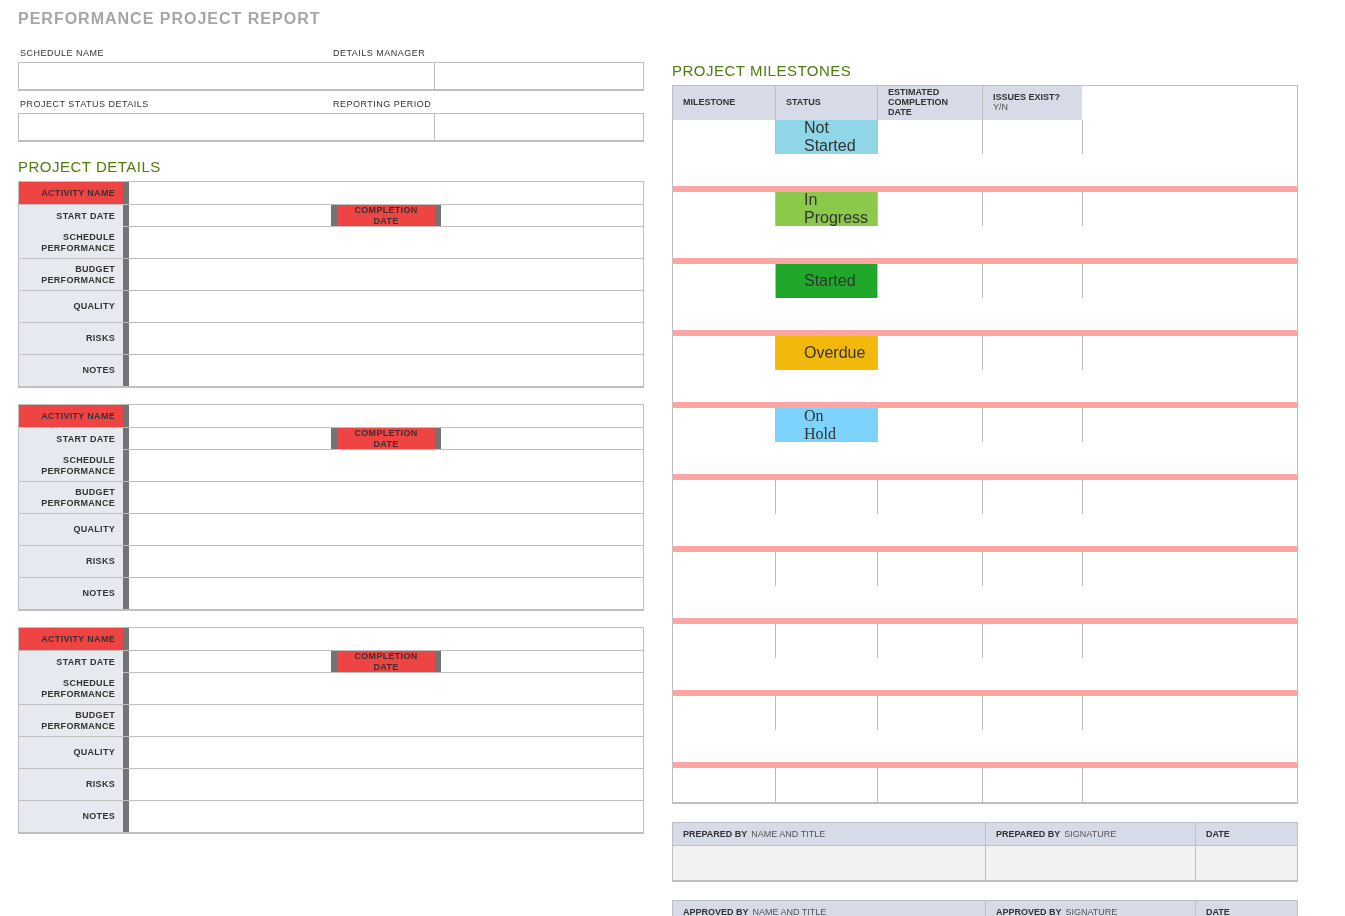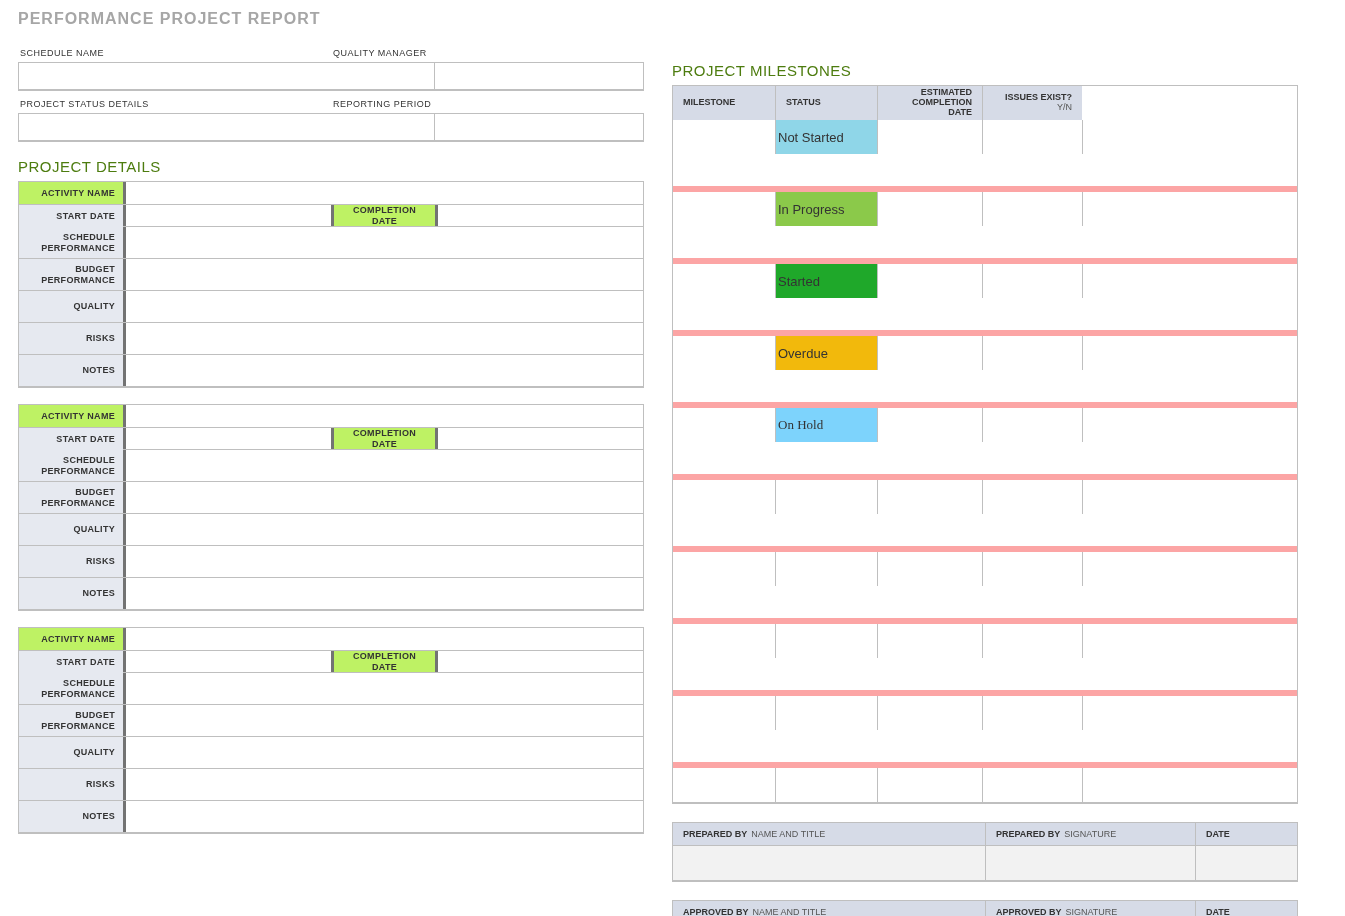--- a/index.html
+++ b/index.html
@@ -58,36 +58,36 @@
   }
 
   
   .activity {
     border: 1px solid #bfbfbf;
     border-bottom: 2px solid #bfbfbf;
     margin-bottom: 16px;
   }
   .activity .row { display: flex; }
   .activity .row + .row { border-top: 1px solid #bfbfbf; }
-  .activity .row > div + div { border-left: 3px solid #737373; }
+  .activity .row > div + div { border-left: 6px solid #737373; }
   .hdr {
     background: #e6e9f0;
     font-size: 9px;
     font-weight: bold;
     letter-spacing: .3px;
     display: flex;
     align-items: center;
     justify-content: flex-end;
     text-align: right;
     padding: 0 8px;
     line-height: 1.15;
     color: #333;
   }
   .hdr2 {
-    background: #bef264;
+    background: #ef4444;
   }
   .val {
     background: #fff;
   }
   .w-label { width: 104px; min-height: 22px; }
   .h-sm { height: 22px; }
   .h-md { height: 32px; }
   .activity .grow { flex: 1; }
 
   
@@ -102,22 +102,22 @@
     background: #d6dbe7;
     font-size: 9px;
     font-weight: bold;
     display: flex;
     align-items: center;
     padding: 0 10px;
     height: 34px;
     color: #333;
     line-height: 1.1;
   }
-  .ms-hd.center { justify-content: center; text-align: right; }
-  .ms-cell { height: 34px; background: #fff; display:flex; align-items:center; padding:0 2px; font-size:13px; color:#333;}
+  .ms-hd.center { justify-content: center; text-align: left; }
+  .ms-cell { height: 34px; background: #fff; display:flex; align-items:center; padding:0 28px; font-size:16px; color:#333;}
   .c-milestone { width: 102px; }
   .c-status { width: 102px; }
   .c-date { width: 105px; }
   .c-issues { width: 100px; }
   .c-comments { flex: 1; }
 
   
   .sig-table {
     border: 1px solid #bfbfbf;
     border-bottom: 2px solid #bfbfbf;
@@ -146,21 +146,21 @@
 </head>
 <body>
 
 <h1 class="page-title">PERFORMANCE PROJECT REPORT</h1>
 
 <div class="two-col">
   <div class="left-col">
 
     <div class="label-row">
       <div class="lbl">SCHEDULE NAME</div>
-      <div class="lbl">QUALITY MANAGER</div>
+      <div class="lbl">DETAILS MANAGER</div>
     </div>
     <div class="field-row">
       <div class="cell"></div>
       <div class="cell" style="flex:0 0 209px"></div>
     </div>
 
     <div class="label-row">
       <div class="lbl">PROJECT STATUS DETAILS</div>
       <div class="lbl">REPORTING PERIOD</div>
     </div>

